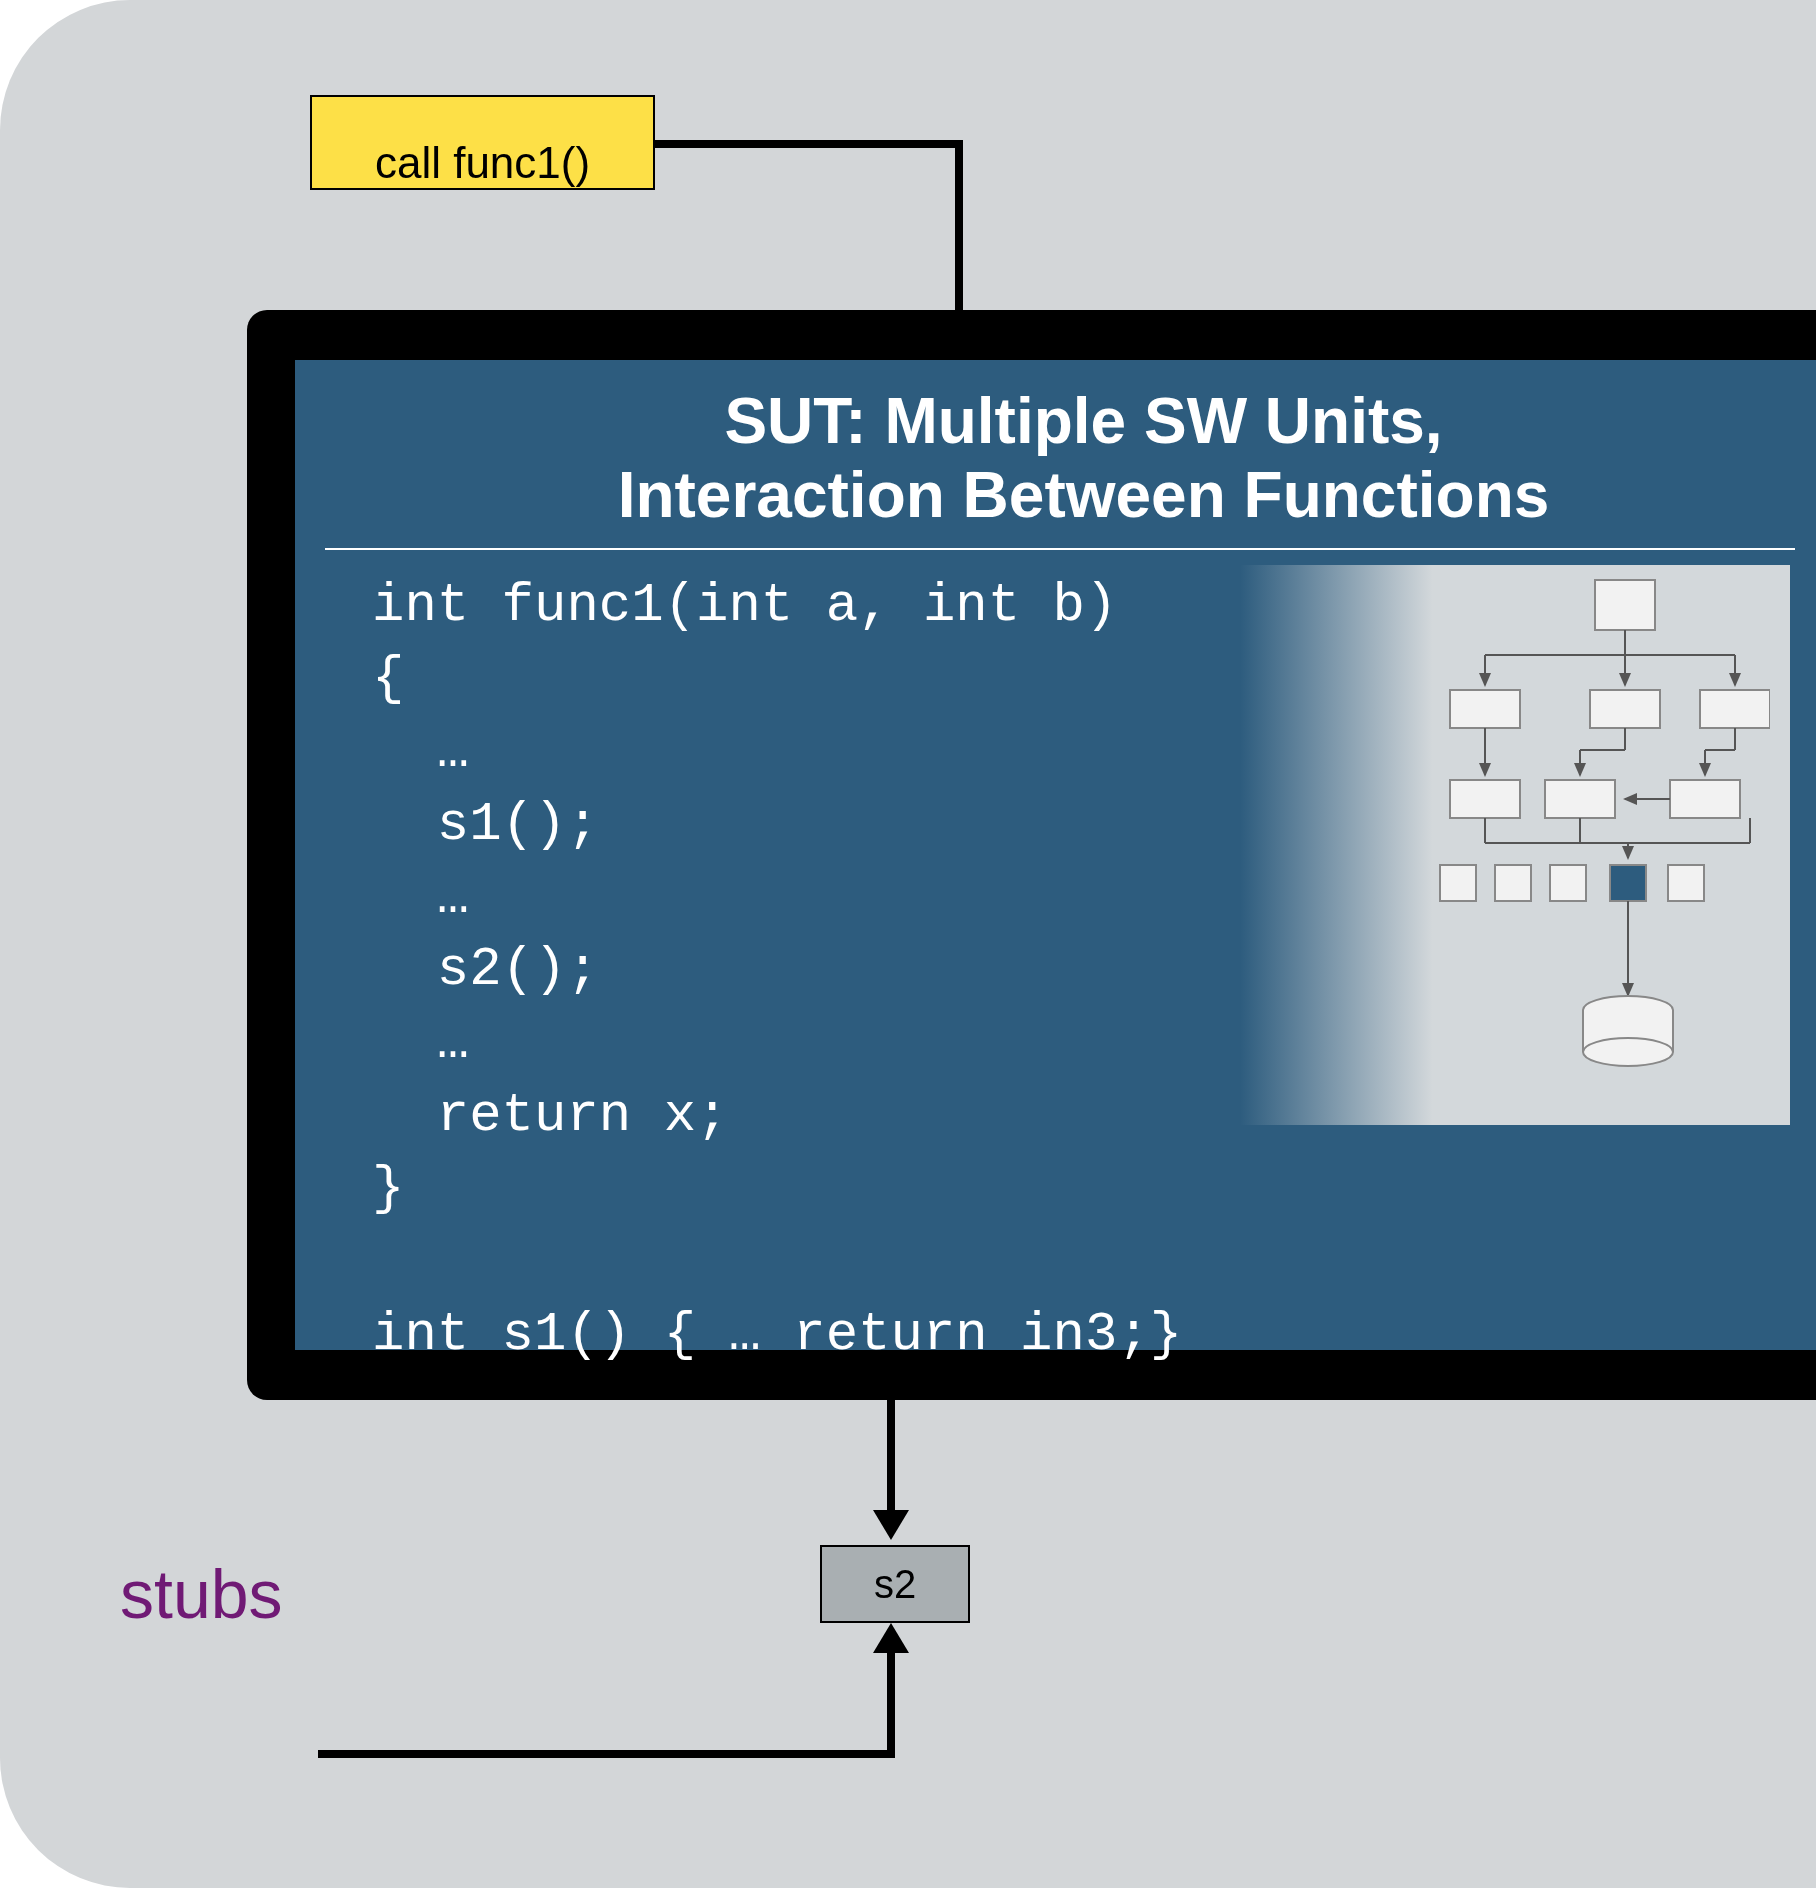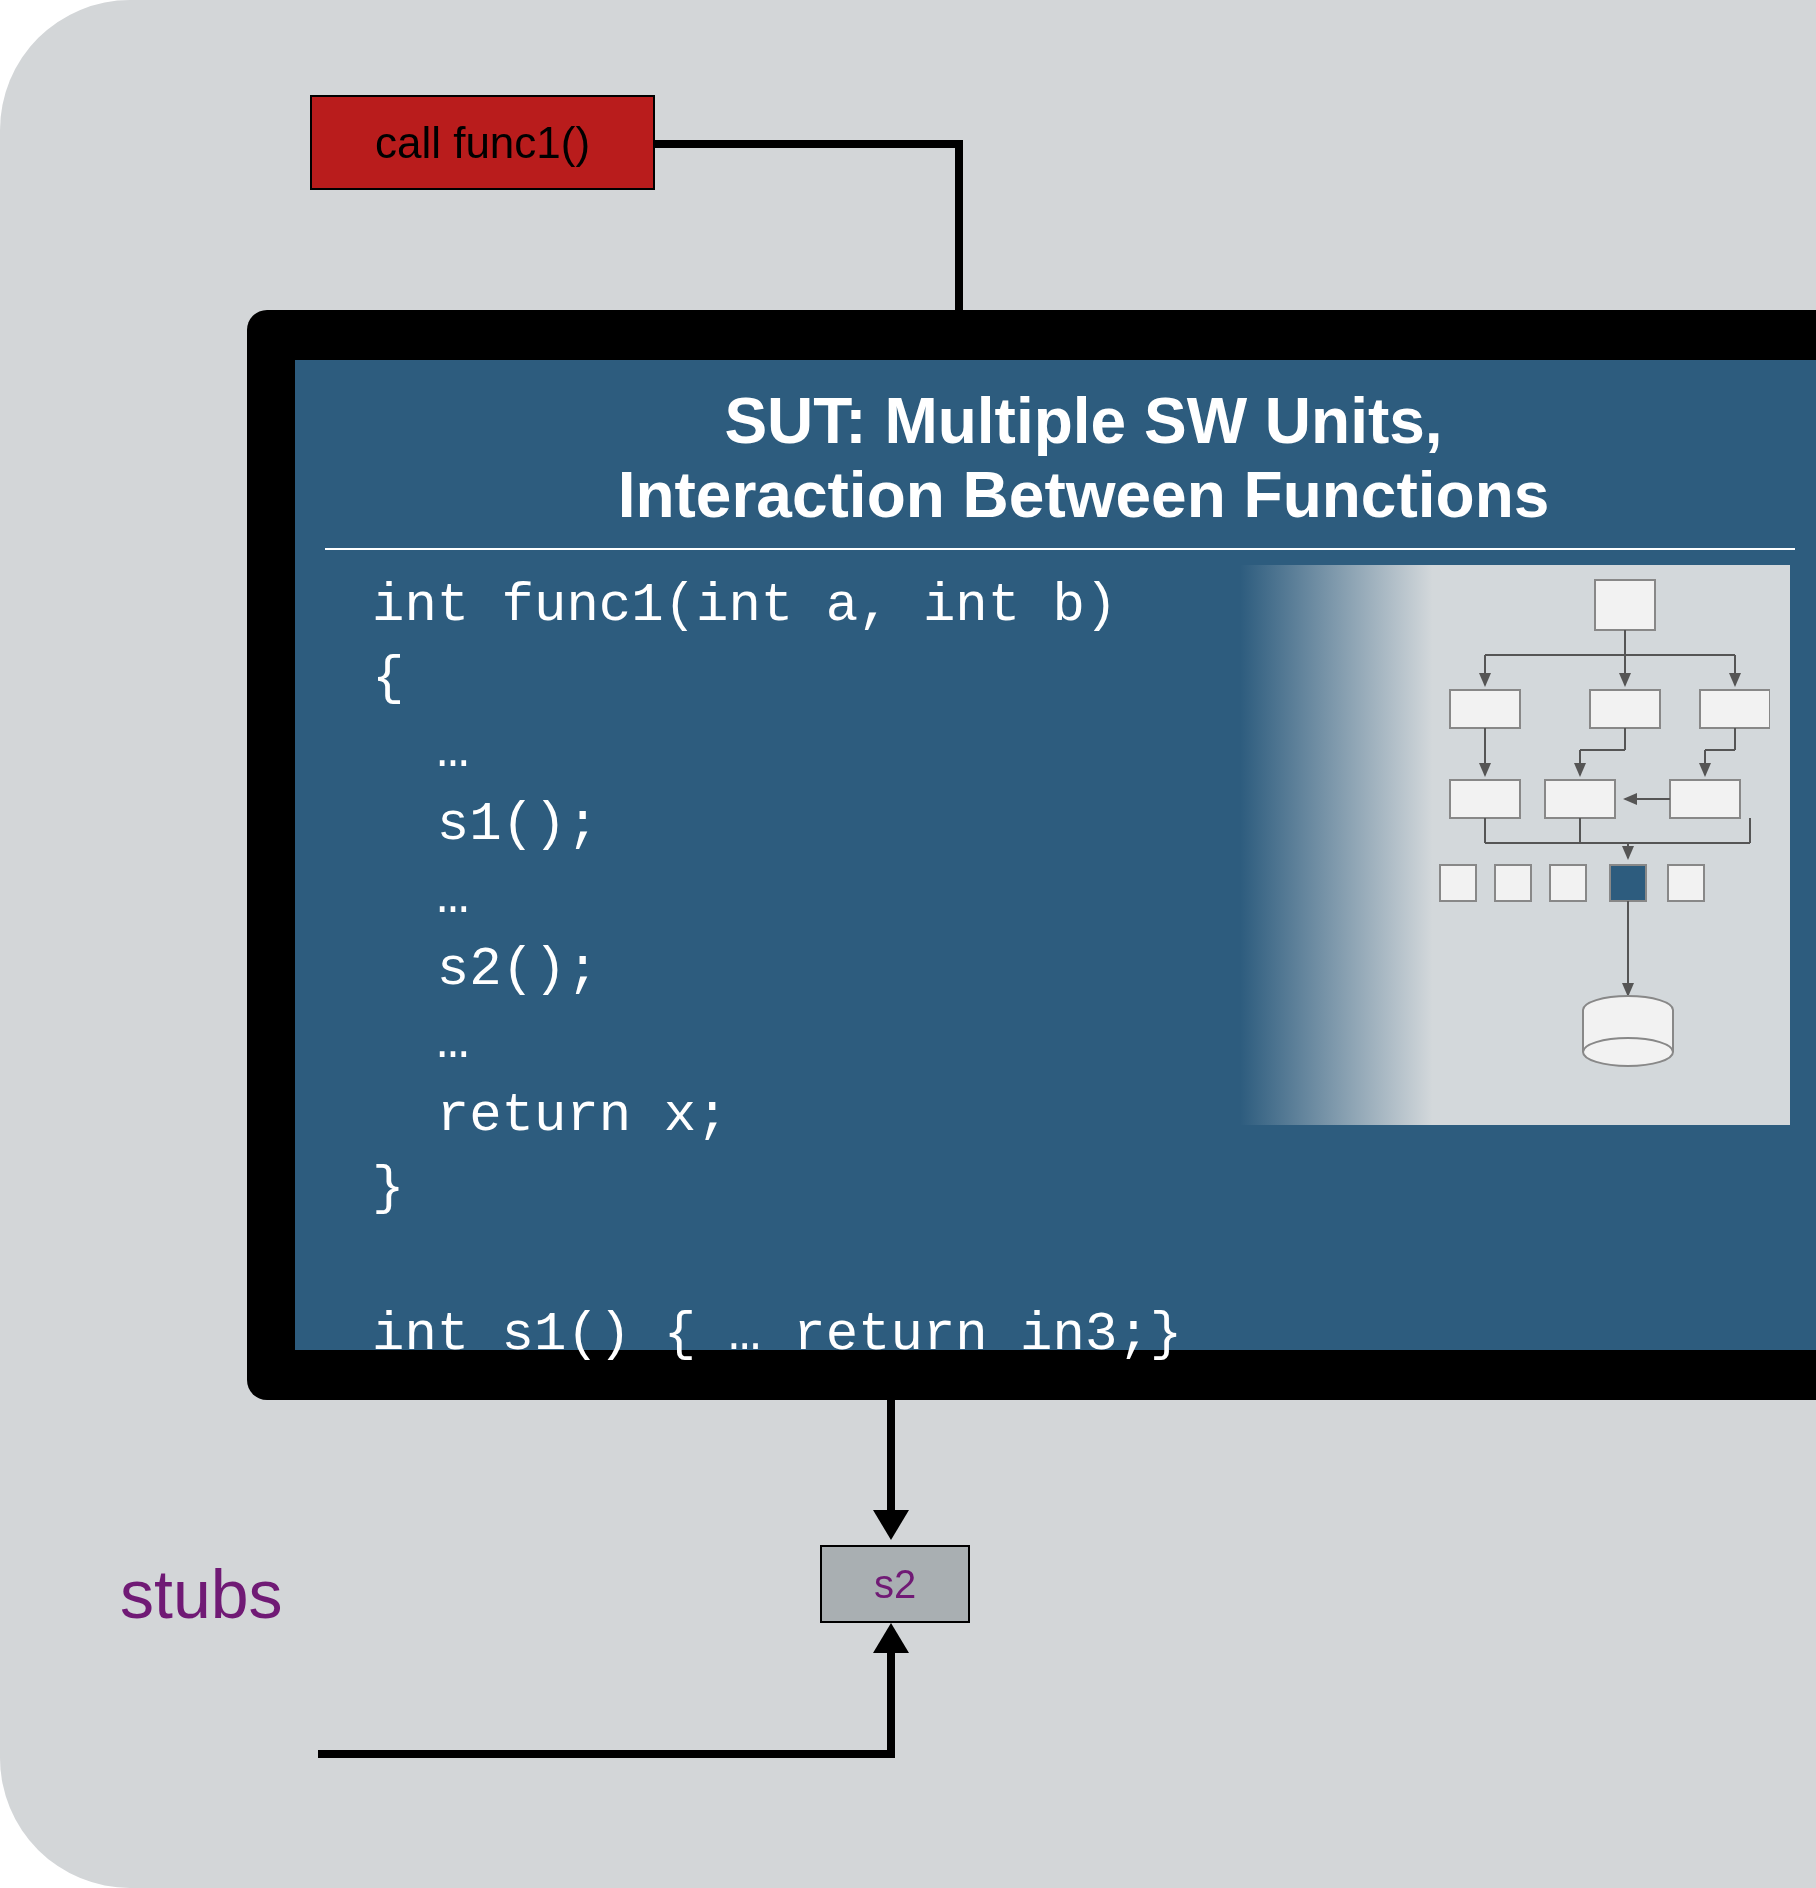--- a/index.html
+++ b/index.html
@@ -19,24 +19,24 @@
       background: #d3d6d8;
       border-top-left-radius: 130px;
       border-bottom-left-radius: 130px;
     }
     .call-box {
       position: absolute;
       left: 310px;
       top: 95px;
       width: 345px;
       height: 95px;
-      background: #b91c1c;
+      background: #fde047;
       border: 2px solid #000;
       display: flex;
-      align-items: center;
+      align-items: flex-end;
       justify-content: center;
       font-size: 44px;
       color: #000;
     }
     
     .connector-top-h {
       position: absolute;
       left: 655px;
       top: 140px;
       width: 305px;
@@ -137,21 +137,21 @@
       left: 820px;
       top: 1545px;
       width: 150px;
       height: 78px;
       background: #a9afb2;
       border: 2px solid #000;
       display: flex;
       align-items: center;
       justify-content: center;
       font-size: 40px;
-      color: #701a75;
+      color: #000000;
     }
     .stubs-label {
       position: absolute;
       left: 120px;
       top: 1555px;
       font-size: 68px;
       color: #701a75;
     }
     .connector-bottom-v2 {
       position: absolute;

